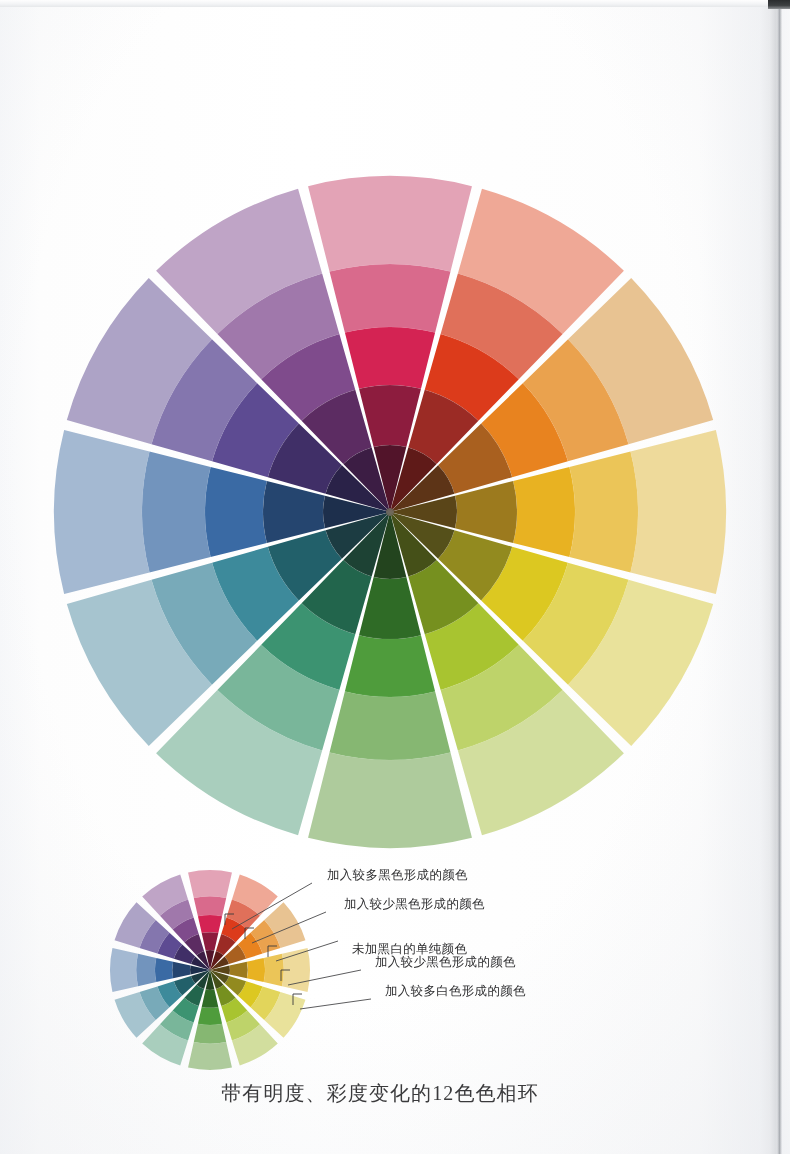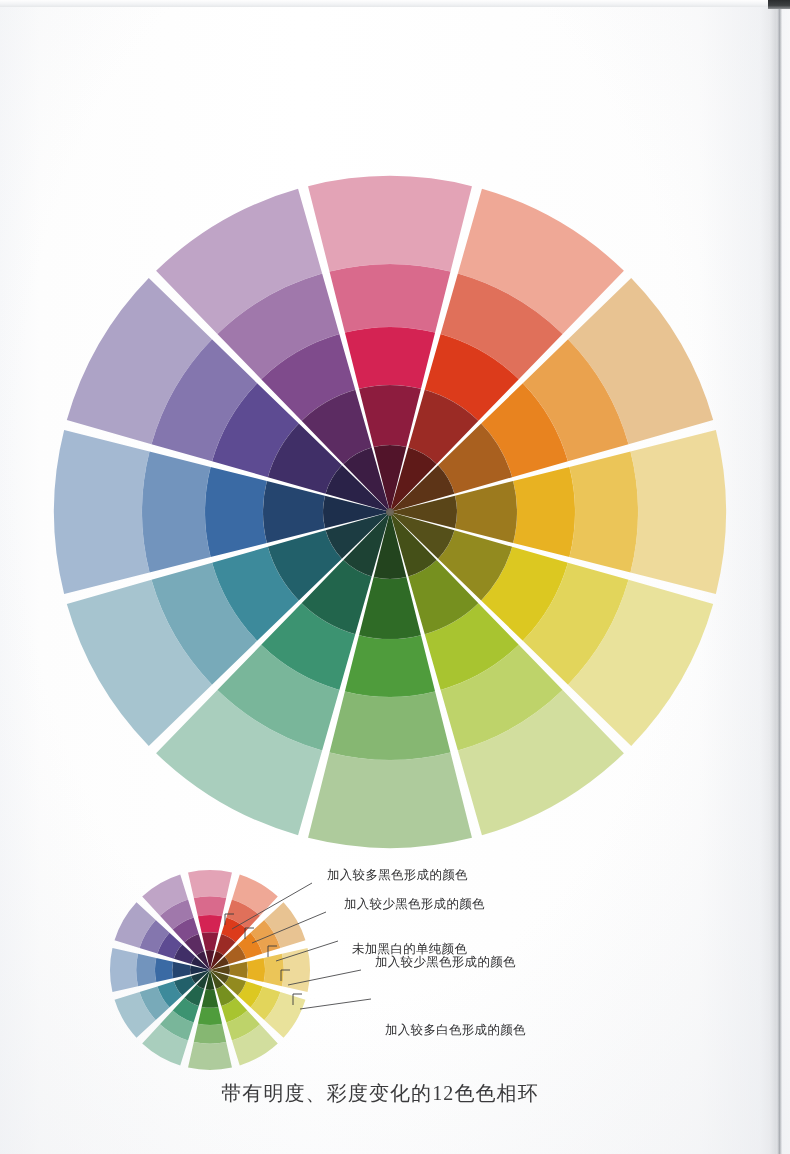--- a/index.html
+++ b/index.html
@@ -271,18 +271,18 @@
         <g>
           <path d="M 371 144 L 300 154" stroke="#4a4a4c" stroke-width="0.9" fill="none"></path>
           <path d="M 302 139 L 293 139 L 293 150" stroke="#3a3a3c" stroke-width="0.9" fill="none"></path>
         </g>
       </svg>
 
     <div class="callout-label" style="left: 327px; top: 12px;">加入较多黑色形成的颜色</div>
     <div class="callout-label" style="left: 344px; top: 41px;">加入较少黑色形成的颜色</div>
     <div class="callout-label" style="left: 352px; top: 70px; margin-top: 16px;">未加黑白的单纯颜色</div>
     <div class="callout-label" style="left: 375px; top: 99px;">加入较少黑色形成的颜色</div>
-    <div class="callout-label" style="left: 385px; top: 128px; margin-top: 39px;">加入较多白色形成的颜色</div>
+    <div class="callout-label" style="left: 385px; top: 128px;">加入较多白色形成的颜色</div>
   </div>
 
   <div id="caption">带有明度、彩度变化的12色色相环</div>
 
 </div>
 
 </body></html>

